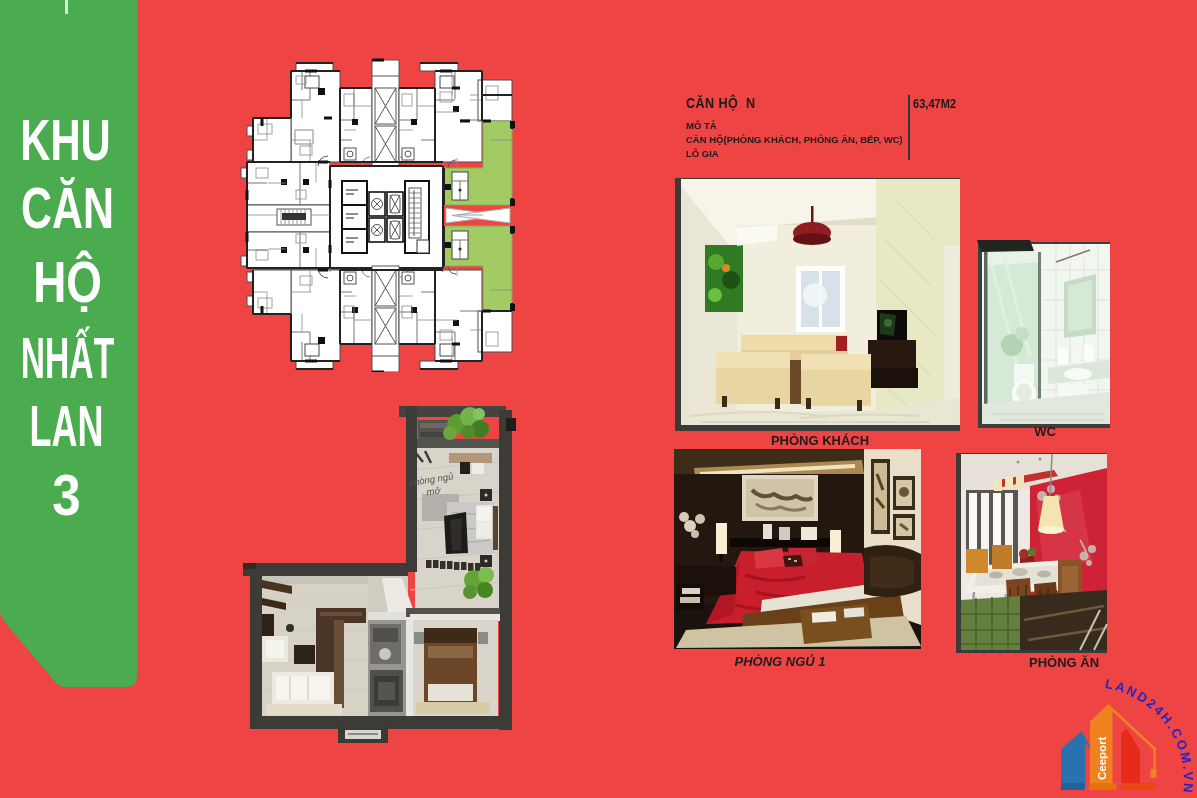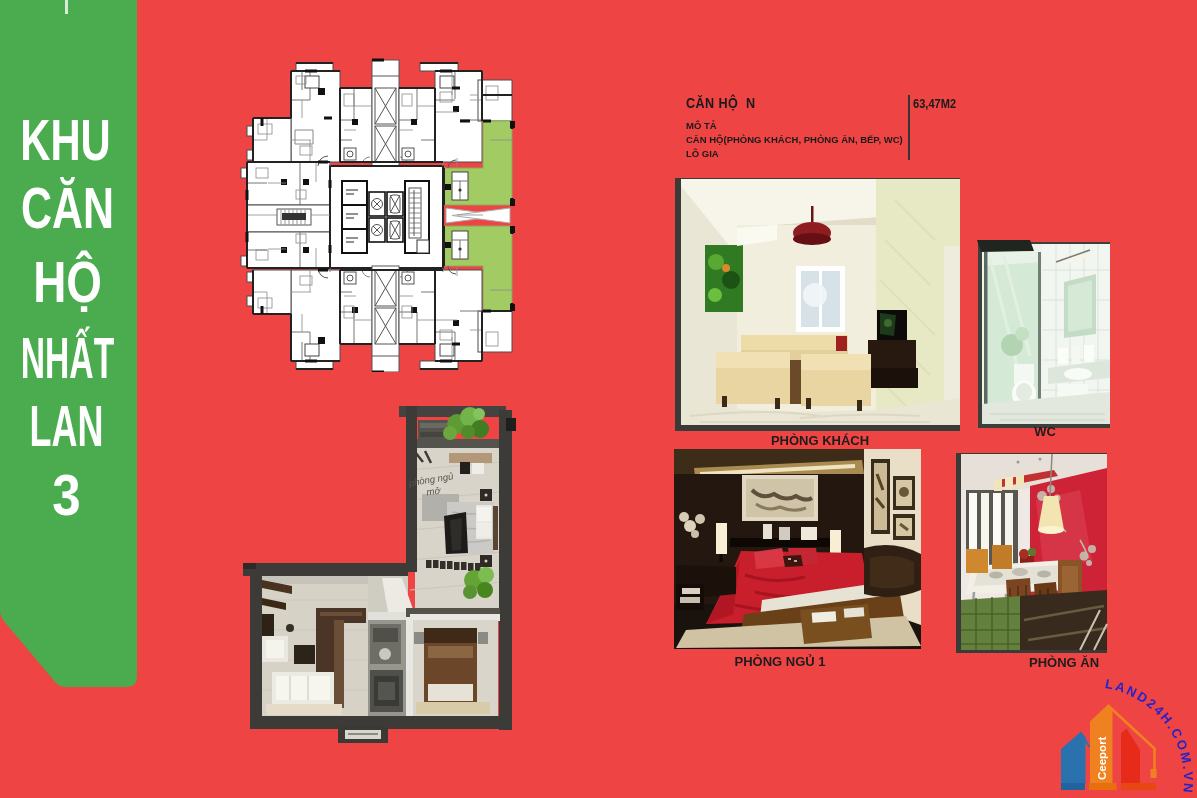--- a/index.html
+++ b/index.html
@@ -593,21 +593,21 @@
 
   <polygon points="676,565 736,567 736,594 676,600" fill="#1c110a"></polygon>
   <rect x="676" y="584" width="28" height="26" fill="#150c07"></rect>
   <rect x="682" y="588" width="18" height="6" fill="#d9d2c2"></rect>
   <rect x="680" y="597" width="20" height="6" fill="#c5beae"></rect>
 
   <path d="M864,548 q30,-8 57,6 l0,36 q-30,12 -57,4 Z" fill="#302013"></path>
   <path d="M870,558 q24,-6 44,4 l0,22 q-24,8 -44,2 Z" fill="#412c1a"></path>
 </svg>
 
-<div class="cap" style="left:700px;top:654px;width:160px;">PHÒNG NGỦ 1</div>
+<div class="cap" style="left:700px;top:654px;width:160px;font-style:italic;">PHÒNG NGỦ 1</div>
 
 <svg id="ph4" class="abs" style="left:954px;top:452px;" width="154" height="202" viewBox="954 452 154 202">
 
   <rect x="956" y="453" width="151" height="200" fill="#3a3a38"></rect>
   <rect x="961" y="454" width="146" height="196" fill="#efe8e2"></rect>
 
   <polygon points="961,454 1107,454 1107,470 1030,488 961,496" fill="#e6e0d8"></polygon>
   <polygon points="998,480 1054,470 1058,476 1002,487" fill="#c23030"></polygon>
   <circle cx="1018" cy="462" r="1.5" fill="#999"></circle>
   <circle cx="1040" cy="459" r="1.5" fill="#999"></circle>

